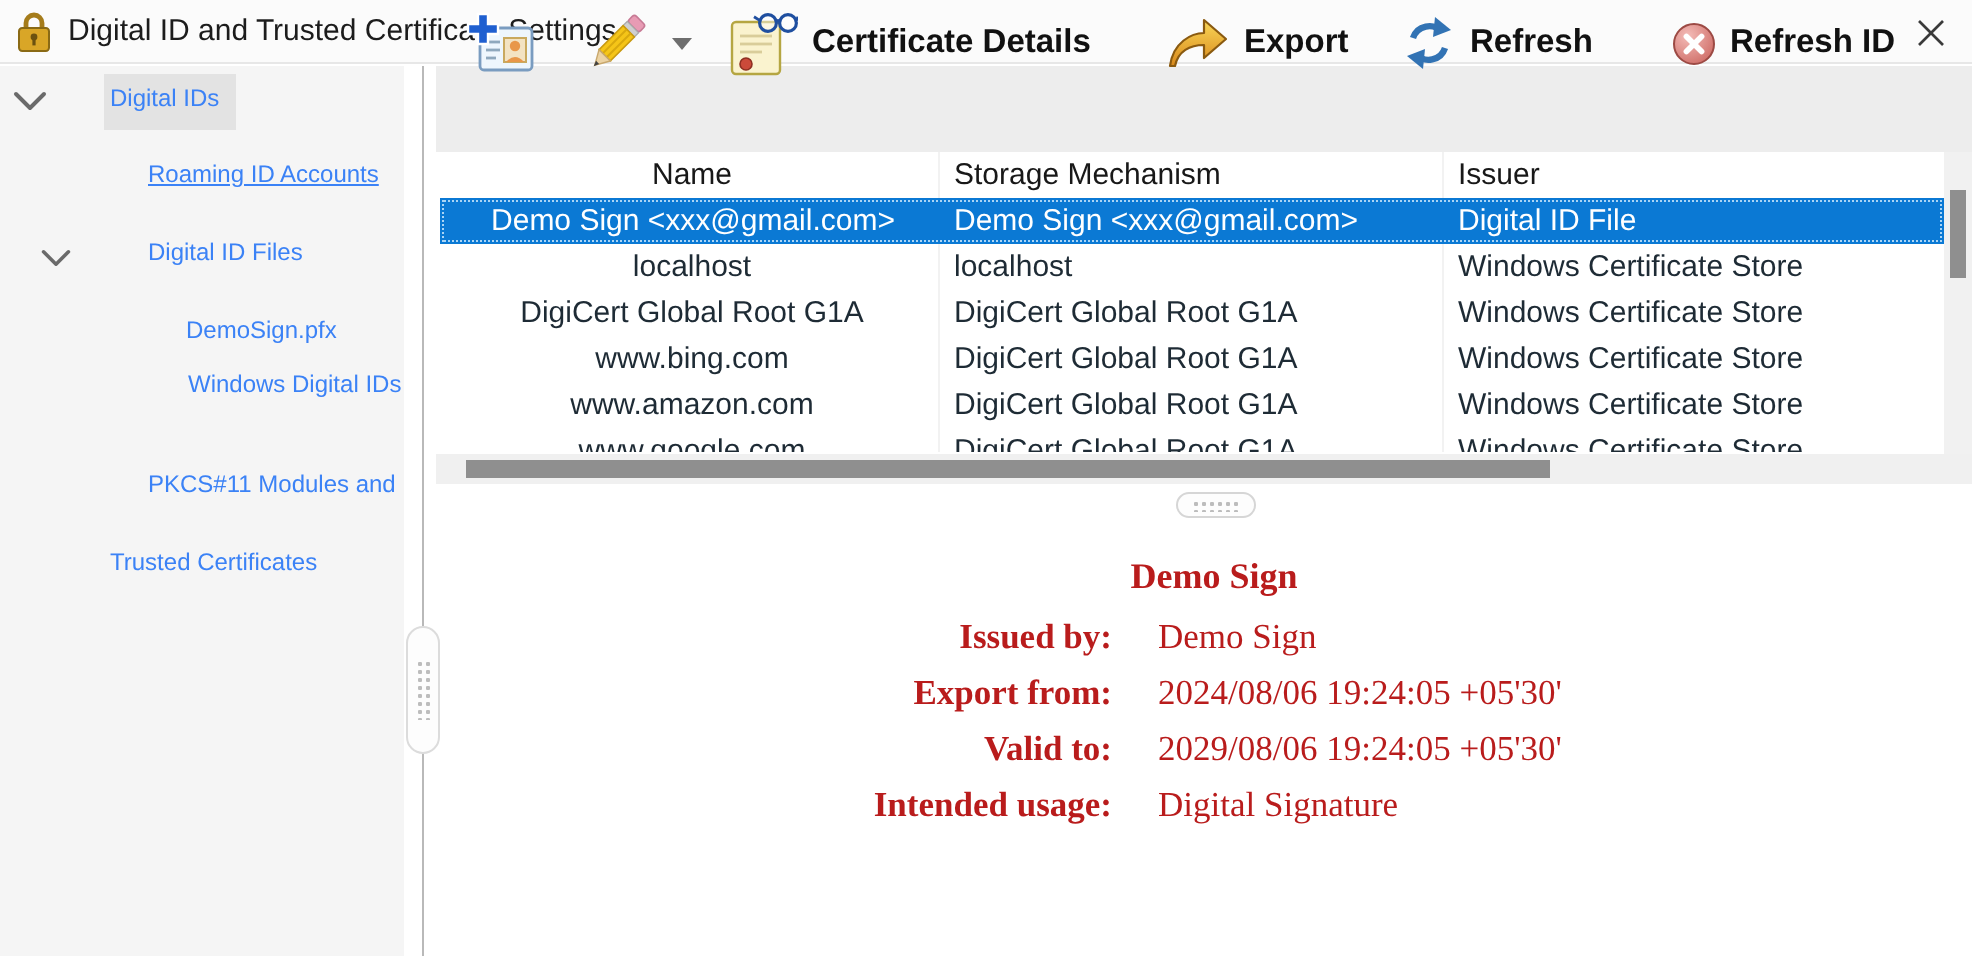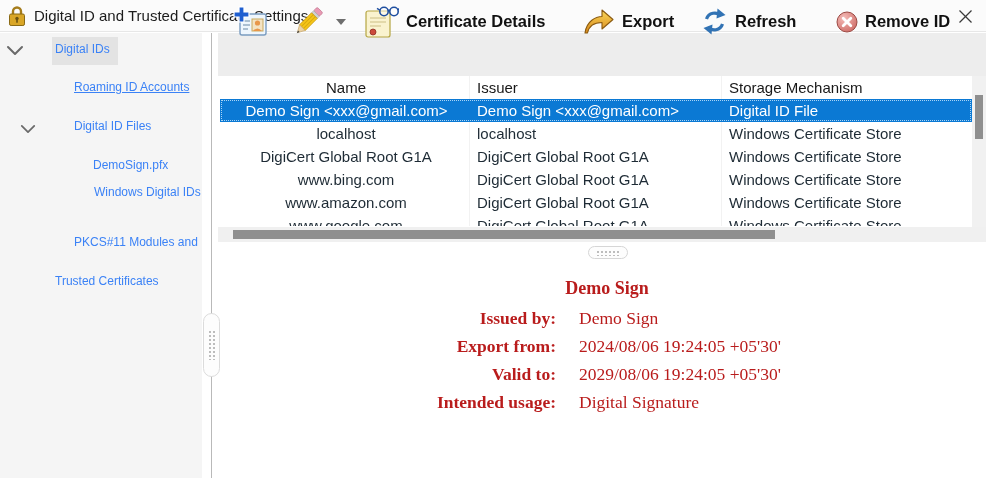--- a/index.html
+++ b/index.html
@@ -194,28 +194,28 @@
       <defs>
         <radialGradient id="redball" cx="0.35" cy="0.3" r="0.9">
           <stop offset="0" stop-color="#f4bcb8"></stop>
             <stop offset="1" stop-color="#c9615b"></stop>
         </radialGradient>
       </defs>
       <circle cx="11" cy="11" r="10" fill="url(#redball)" stroke="#9c4a44" stroke-width="1"></circle>
       <line x1="7.2" y1="7.2" x2="14.8" y2="14.8" stroke="#fff" stroke-width="2.8" stroke-linecap="round"></line>
       <line x1="14.8" y1="7.2" x2="7.2" y2="14.8" stroke="#fff" stroke-width="2.8" stroke-linecap="round"></line>
     </svg>
-    <div class="tb-label">Remove ID</div>
+    <div class="tb-label">Refresh ID</div>
   </div>
 
   <div class="cert-table">
     <div class="t-row t-head">
       <div>Name</div>
+      <div>Storage Mechanism</div>
       <div>Issuer</div>
-      <div>Storage Mechanism</div>
     </div>
     <div class="t-row selected">
       <div>Demo Sign &lt;xxx@gmail.com&gt;</div>
       <div>Demo Sign &lt;xxx@gmail.com&gt;</div>
       <div>Digital ID File</div>
     </div>
     <div class="t-row">
       <div>localhost</div>
       <div>localhost</div>
       <div>Windows Certificate Store</div>

